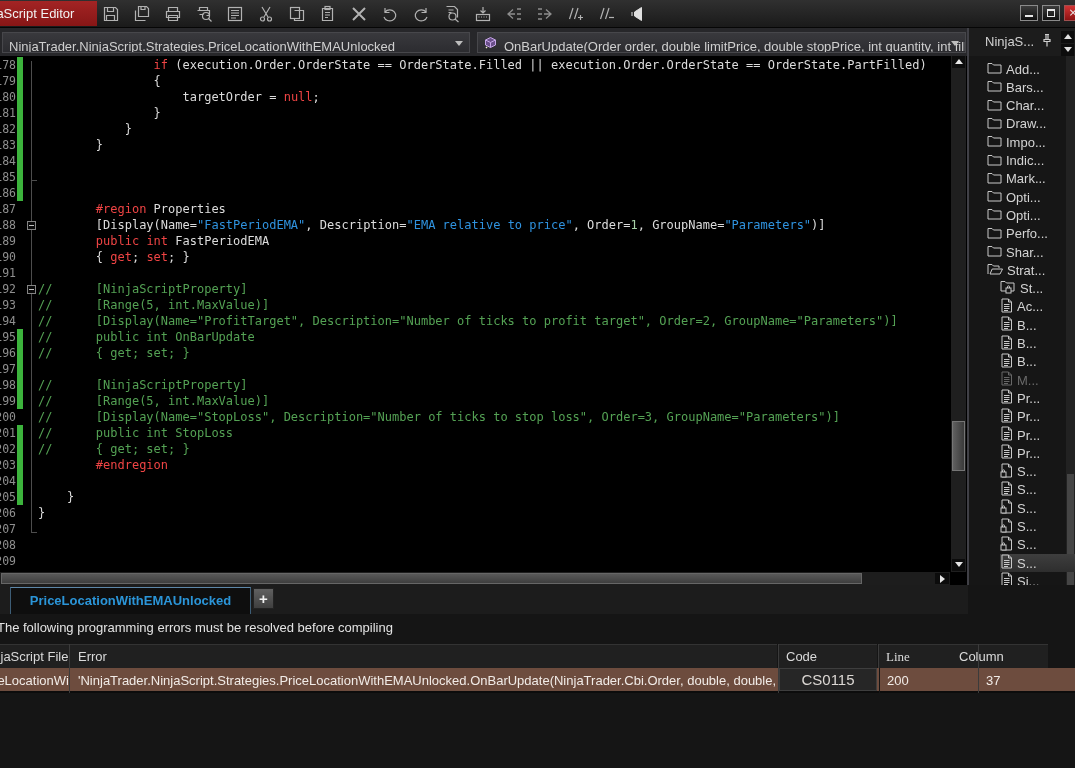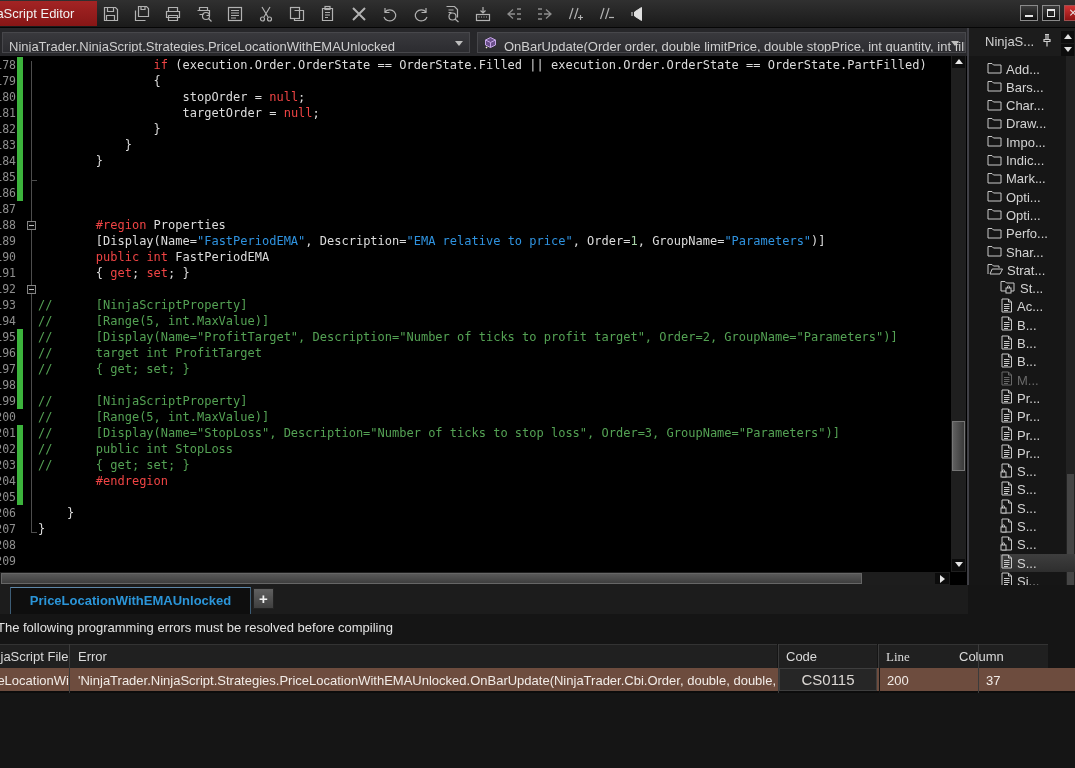--- a/index.html
+++ b/index.html
@@ -382,37 +382,36 @@
     <div id="foldcol">
       <div id="foldline"></div>
       <div class="foldfoot" style="top:123px;"></div>
       <div class="foldfoot" style="top:475px;"></div>
     <div class="foldbox" style="top: 164px;"></div>
         <div class="foldbox" style="top: 228px;"></div>
       </div>
     <div id="code">
         <div class="cl"><span class="t-p">				</span><span class="t-k">if</span><span class="t-p"> (execution.Order.OrderState == OrderState.Filled || execution.Order.OrderState == OrderState.PartFilled)</span></div>
         <div class="cl"><span class="t-p">				{</span></div>
-        <div class="cl"><span class="t-p">					stopOrder = </span><span class="t-k">null</span><span class="t-p">;</span></div>
         <div class="cl"><span class="t-p">					targetOrder = </span><span class="t-k">null</span><span class="t-p">;</span></div>
         <div class="cl"><span class="t-p">				}</span></div>
         <div class="cl"><span class="t-p">			}</span></div>
         <div class="cl"><span class="t-p">		}</span></div>
         <div class="cl"></div>
         <div class="cl"></div>
         <div class="cl"></div>
         <div class="cl"><span class="t-p">		</span><span class="t-k">#region</span><span class="t-p"> Properties</span></div>
         <div class="cl"><span class="t-p">		[Display(Name=</span><span class="t-s">"FastPeriodEMA"</span><span class="t-p">, Description=</span><span class="t-s">"EMA relative to price"</span><span class="t-p">, Order=</span><span class="t-n">1</span><span class="t-p">, GroupName=</span><span class="t-s">"Parameters"</span><span class="t-p">)]</span></div>
         <div class="cl"><span class="t-p">		</span><span class="t-k">public</span><span class="t-p"> </span><span class="t-k">int</span><span class="t-p"> FastPeriodEMA</span></div>
         <div class="cl"><span class="t-p">		{ </span><span class="t-k">get</span><span class="t-p">; </span><span class="t-k">set</span><span class="t-p">; }</span></div>
         <div class="cl"></div>
         <div class="cl"><span class="t-c">//		[NinjaScriptProperty]</span></div>
         <div class="cl"><span class="t-c">//		[Range(5, int.MaxValue)]</span></div>
         <div class="cl"><span class="t-c">//		[Display(Name="ProfitTarget", Description="Number of ticks to profit target", Order=2, GroupName="Parameters")]</span></div>
-        <div class="cl"><span class="t-c">//		target int ProfitTarget</span></div>
+        <div class="cl"><span class="t-c">//		public int OnBarUpdate</span></div>
         <div class="cl"><span class="t-c">//		{ get; set; }</span></div>
         <div class="cl"></div>
         <div class="cl"><span class="t-c">//		[NinjaScriptProperty]</span></div>
         <div class="cl"><span class="t-c">//		[Range(5, int.MaxValue)]</span></div>
         <div class="cl"><span class="t-c">//		[Display(Name="StopLoss", Description="Number of ticks to stop loss", Order=3, GroupName="Parameters")]</span></div>
         <div class="cl"><span class="t-c">//		public int StopLoss</span></div>
         <div class="cl"><span class="t-c">//		{ get; set; }</span></div>
         <div class="cl"><span class="t-p">		</span><span class="t-k">#endregion</span></div>
         <div class="cl"></div>
         <div class="cl"><span class="t-p">	}</span></div>

